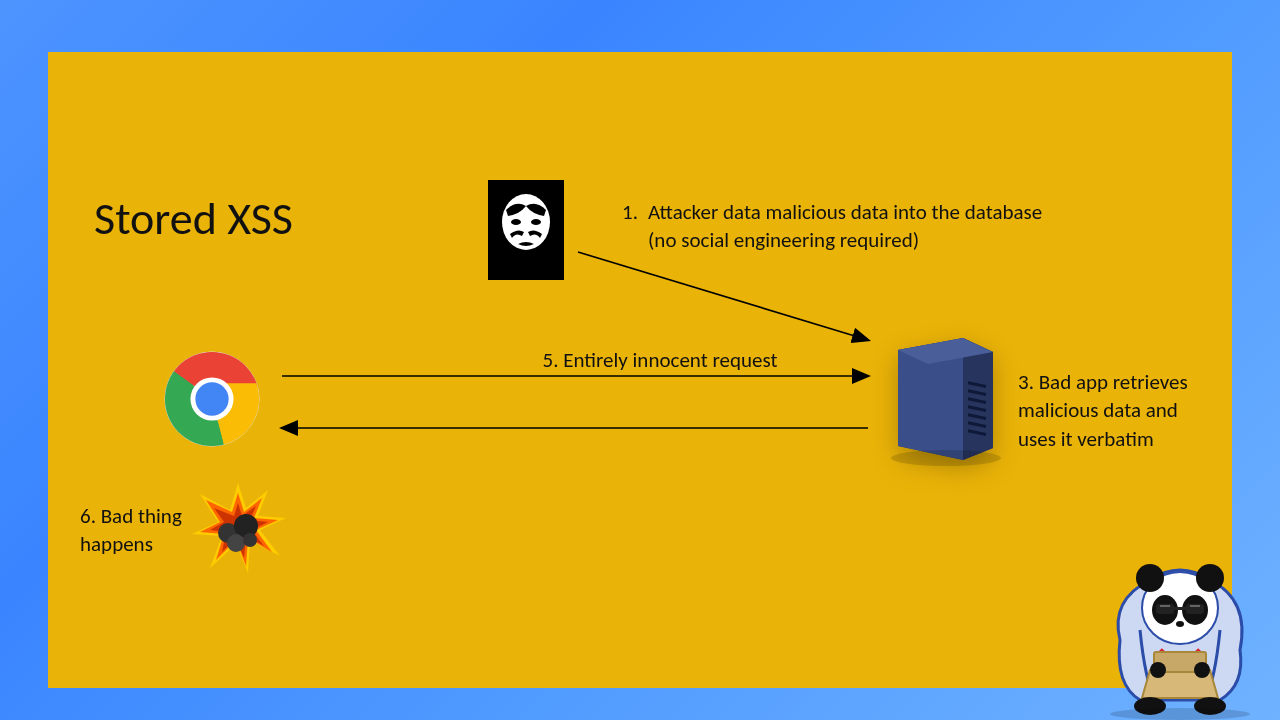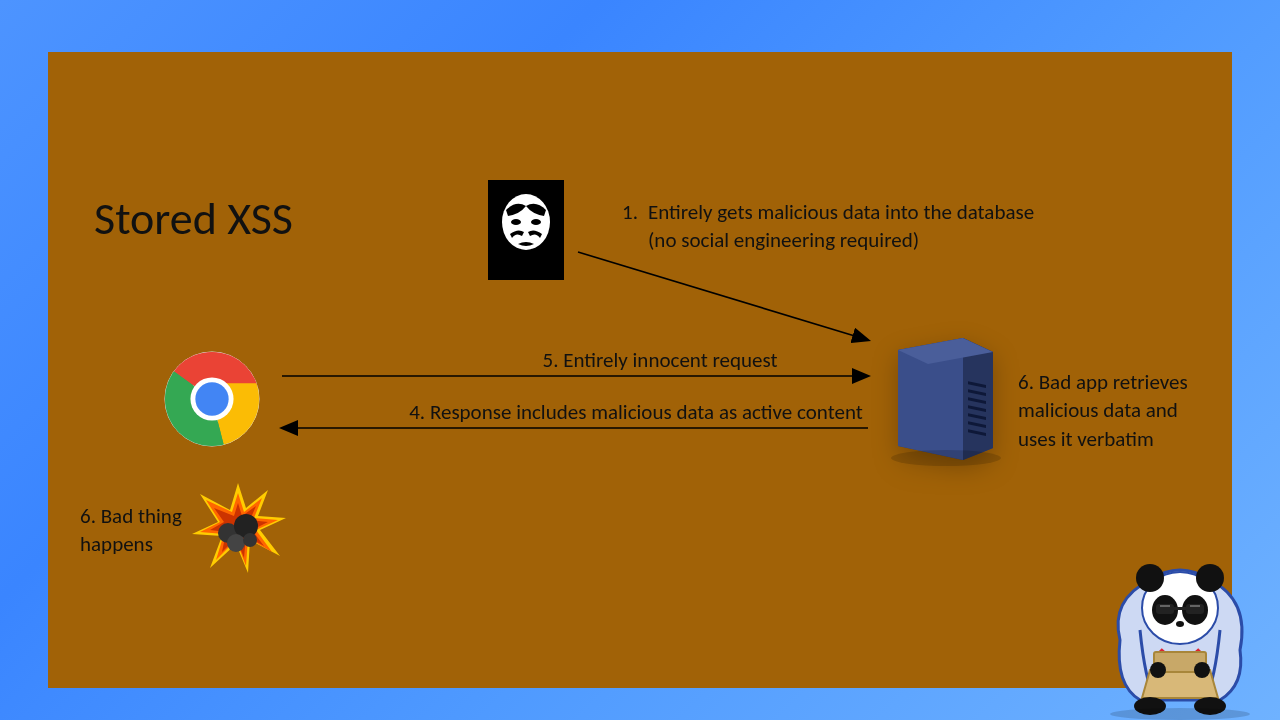--- a/index.html
+++ b/index.html
@@ -4,21 +4,21 @@
 <style>
   * { box-sizing: border-box; margin: 0; padding: 0; }
   html, body { width: 1280px; height: 720px; overflow: hidden; font-family: "Segoe UI", Calibri, Arial, sans-serif; }
   body {
     background: linear-gradient(135deg, #4d94ff 0%, #3a85ff 30%, #4f9aff 60%, #6fb2ff 100%);
     position: relative;
   }
   .slide {
     position: absolute;
     top: 52px; left: 48px; right: 48px; bottom: 32px;
-    background: #a16207;
+    background: #eab308;
   }
   .title {
     position: absolute;
     top: 138px; left: 46px;
     font-size: 46px;
     font-weight: 300;
     color: #111;
   }
   .label {
     position: absolute;
@@ -89,24 +89,23 @@
       <ellipse cx="20" cy="30" rx="5" ry="3" fill="#000"></ellipse>
       <ellipse cx="40" cy="30" rx="5" ry="3" fill="#000"></ellipse>
       <path d="M14 42 Q 22 36 28 40 L 26 44 Q 20 40 16 46 Z" fill="#000"></path>
       <path d="M46 42 Q 38 36 32 40 L 34 44 Q 40 40 44 46 Z" fill="#000"></path>
       <path d="M22 52 Q 30 48 38 52 Q 30 56 22 52 Z" fill="#000"></path>
       <path d="M24 56 Q 30 68 36 56 Q 33 60 30 64 Q 27 60 24 56 Z" fill="#000"></path>
     </svg>
   </div>
 
   <div class="label step1-num">1.</div>
-  <div class="label step1-txt">Entirely gets malicious data into the database (no social engineering required)</div>
+  <div class="label step1-txt">Attacker data malicious data into the database (no social engineering required)</div>
   <div class="label step2">5. Entirely innocent request</div>
-  <div class="label step3">6. Bad app retrieves malicious data and uses it verbatim</div>
-  <div class="label step4">4. Response includes malicious data as active content</div>
+  <div class="label step3">3. Bad app retrieves malicious data and uses it verbatim</div>
   <div class="label step5">6. Bad thing happens</div>
 
   <svg class="chrome" viewBox="0 0 100 100">
     <defs>
       <clipPath id="cc">
           <circle cx="50" cy="50" r="48"></circle>
         </clipPath>
     </defs>
     <g clip-path="url(#cc)">
       <rect x="0" y="0" width="100" height="38" fill="#ea4335"></rect>

